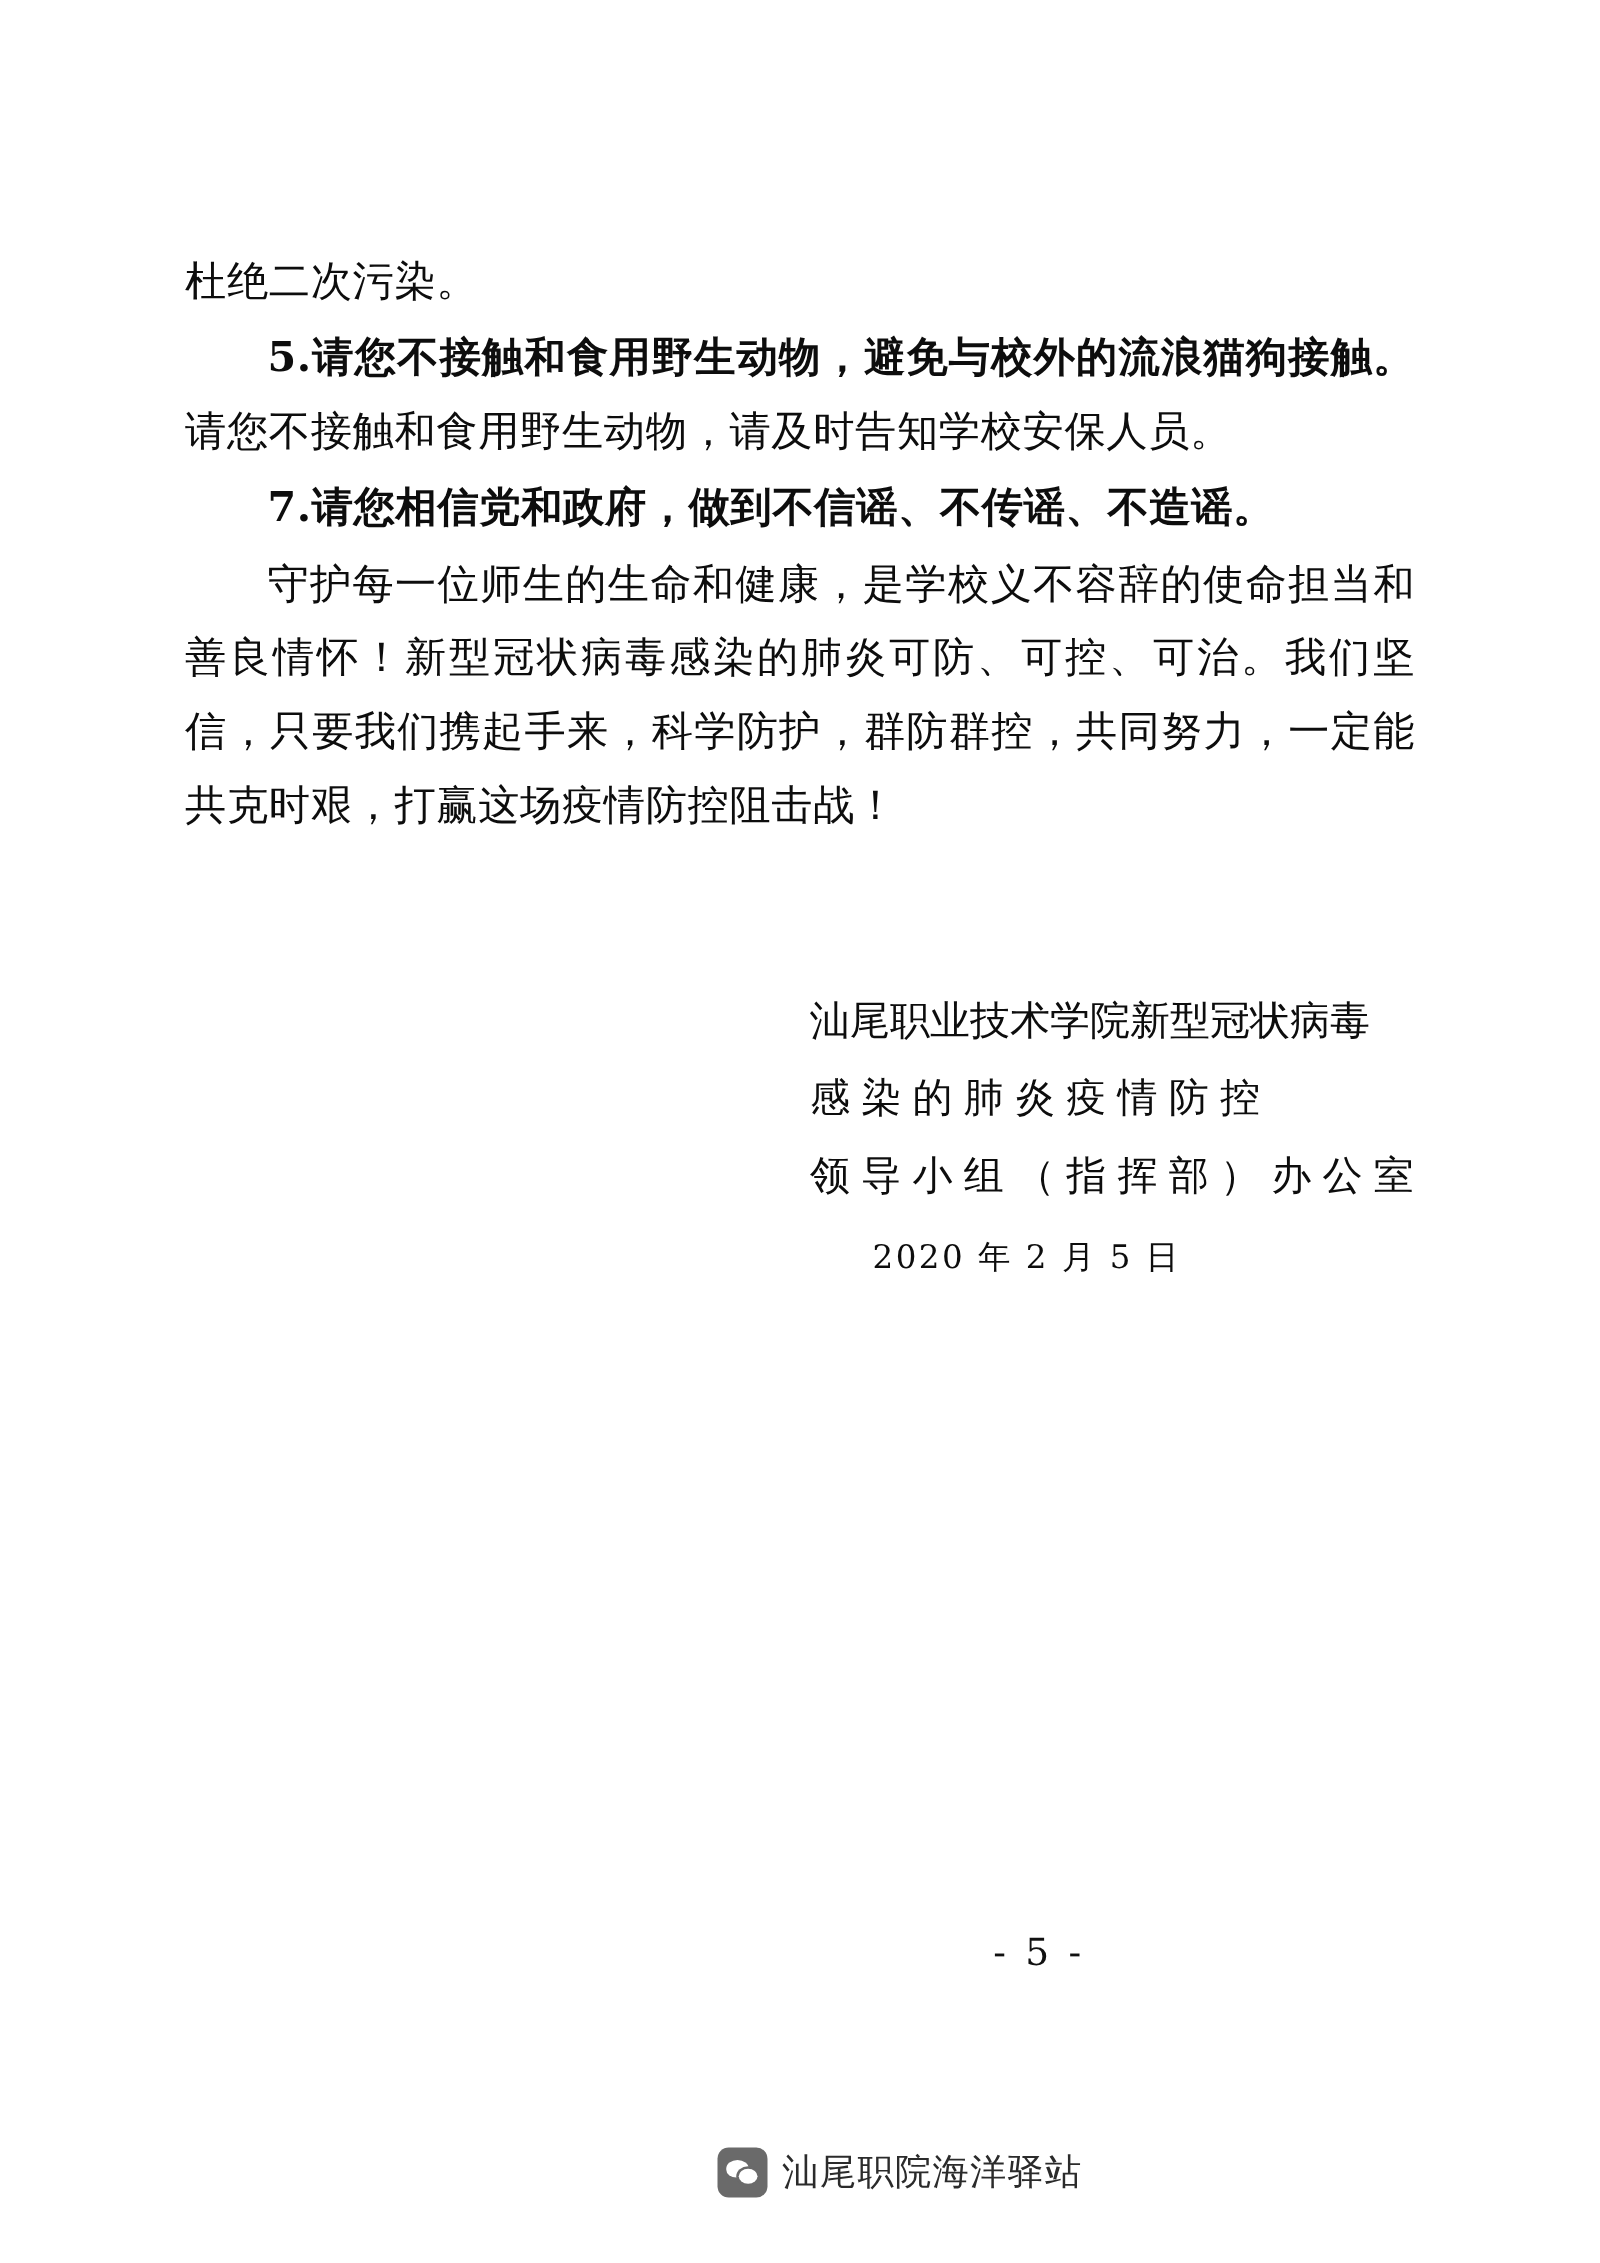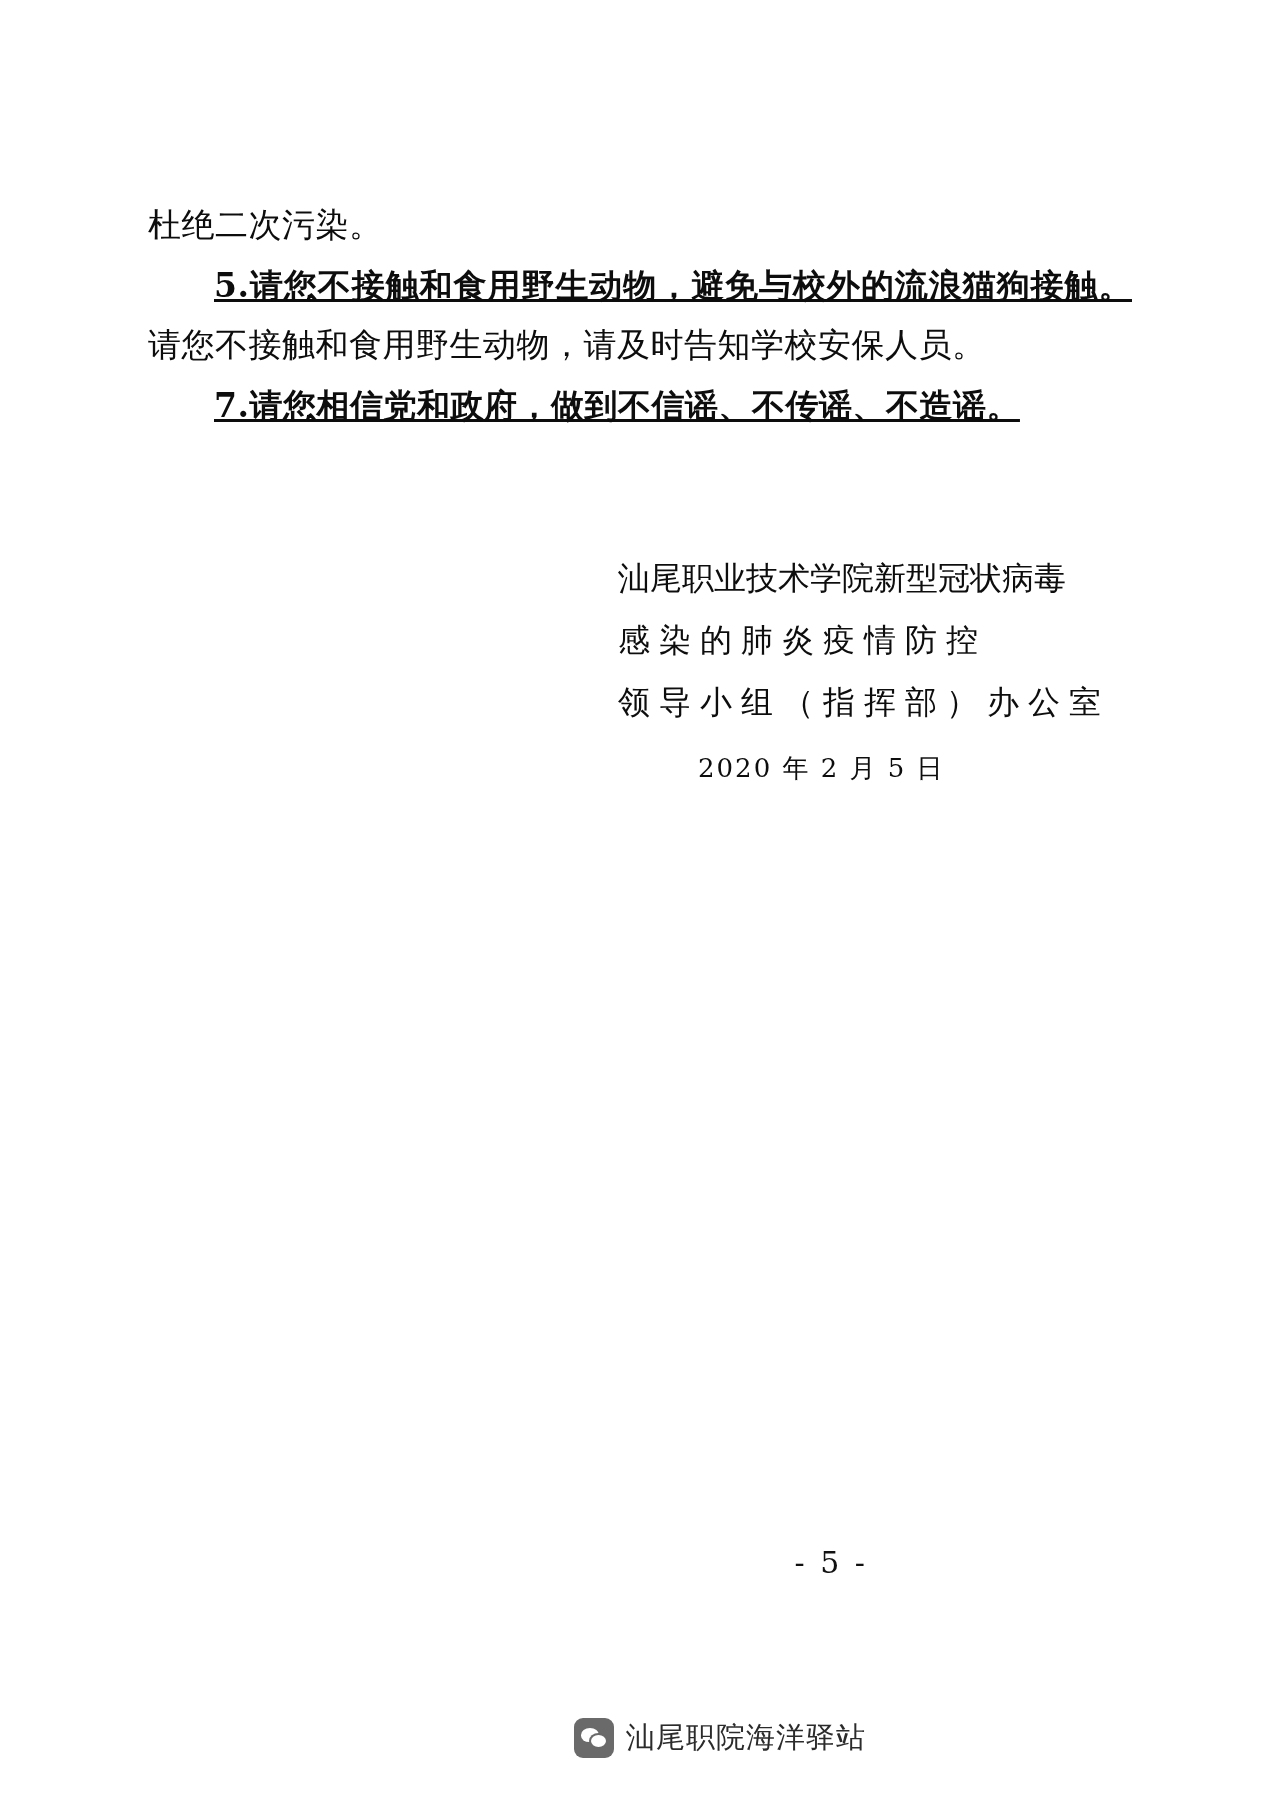--- a/index.html
+++ b/index.html
@@ -39,32 +39,32 @@
     margin: 0 0 2px 0;
     white-space: pre-wrap;
   }
 
   .para.indent {
     text-indent: 66px;
   }
 
   .bold-lead {
     font-weight: bold;
-    text-decoration: underline;
   }
 
   .sign-block {
     margin-top: 112px;
     padding-left: 470px;
     font-size: 32px;
     line-height: 62px;
   }
 
   .sign-line {
     white-space: pre;
+    margin-left: 30px;
   }
 
   .sign-line.spaced {
     letter-spacing: 9px;
   }
 
   .sign-date {
     font-size: 26px;
     letter-spacing: 2px;
     padding-left: 80px;
@@ -133,20 +133,21 @@
 
   <div class="doc-body">
 
     <p class="para"><span>杜绝二次污染。</span></p>
 
     <p class="para indent"><span class="bold-lead">5.请您不接触和食用野生动物，避免与校外的流浪猫狗接触。</span><span>请您不接触和食用野生动物，请及时告知学校安保人员。</span></p>
 
 
     <p class="para indent"><span class="bold-lead">7.请您相信党和政府，做到不信谣、不传谣、不造谣。</span><span></span></p>
 
+    <p class="para indent"><span>守护每一位师生的生命和健康，是学校义不容辞的使命担当和善良情怀！新型冠状病毒感染的肺炎可防、可控、可治。我们坚信，只要我们携起手来，科学防护，群防群控，共同努力，一定能共克时艰，打赢这场疫情防控阻击战！</span></p>
 
     <div class="sign-block">
       <div class="sign-line">汕尾职业技术学院新型冠状病毒</div>
       <div class="sign-line spaced">感染的肺炎疫情防控</div>
       <div class="sign-line spaced">领导小组（指挥部）办公室</div>
       <div class="sign-date">2020 年 2 月 5 日</div>
     </div>
 
   </div>
 

